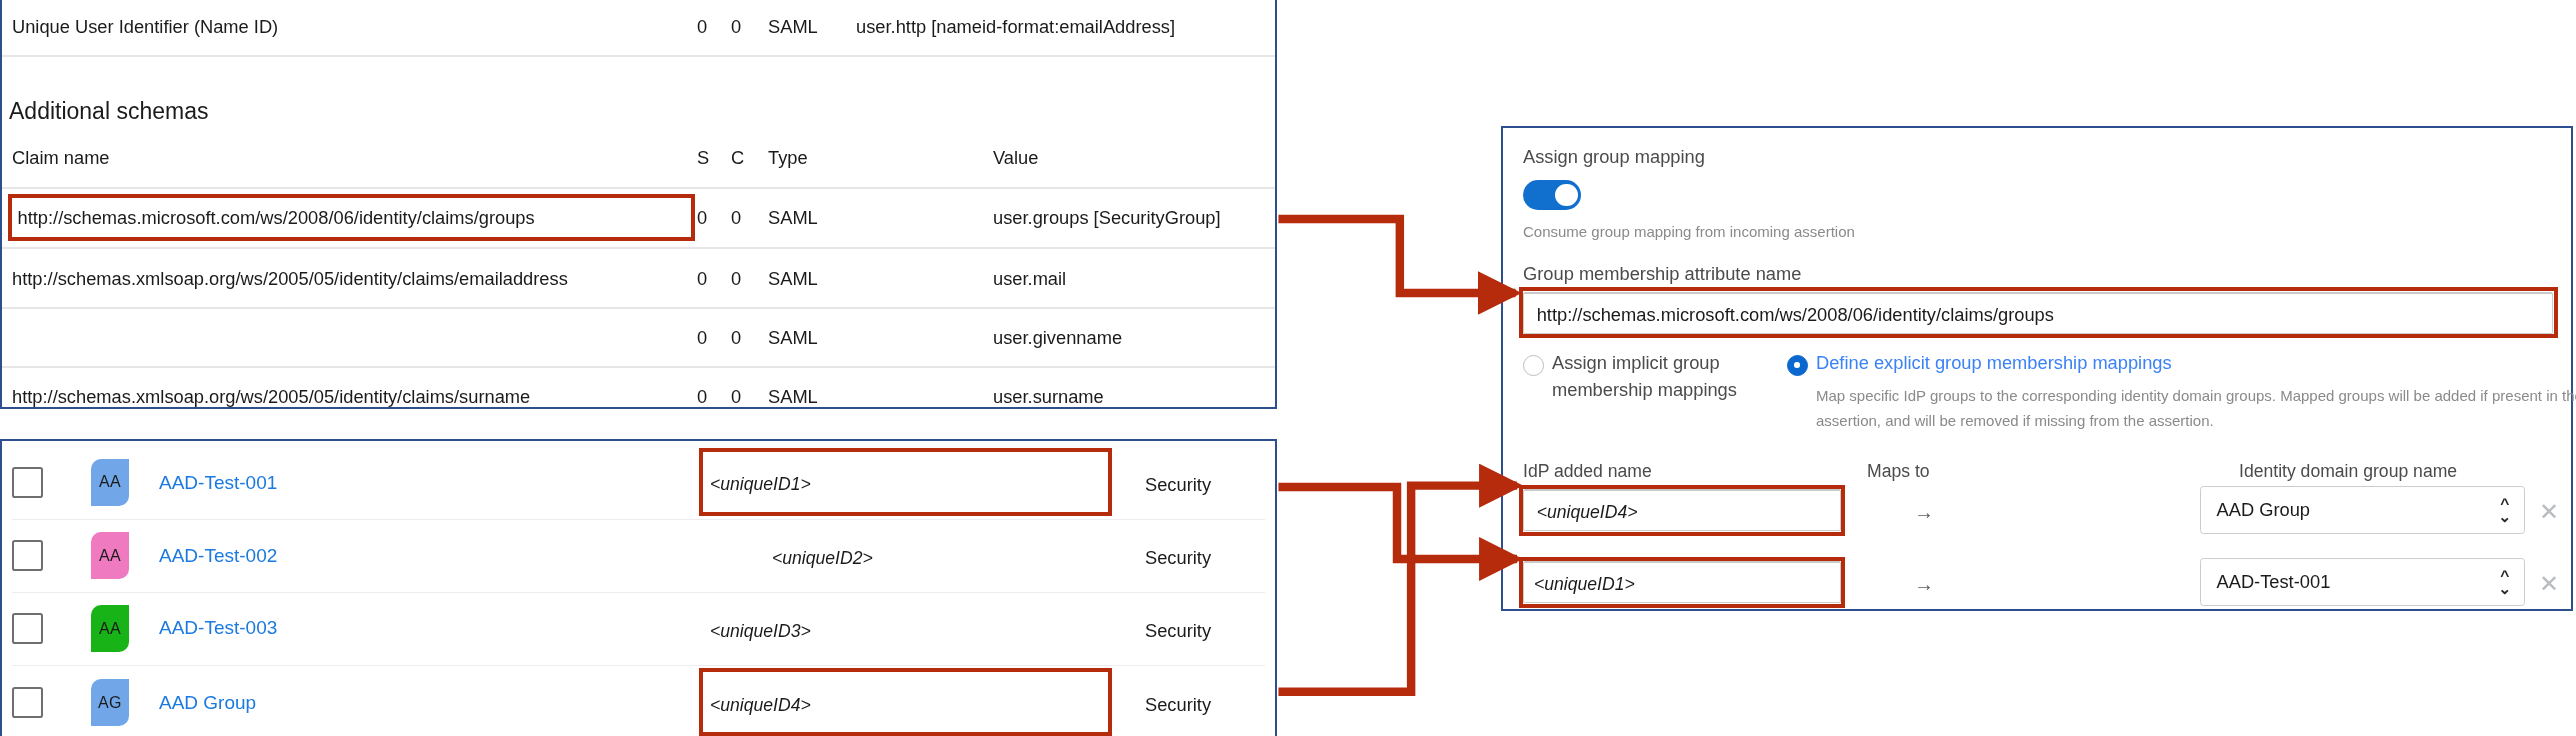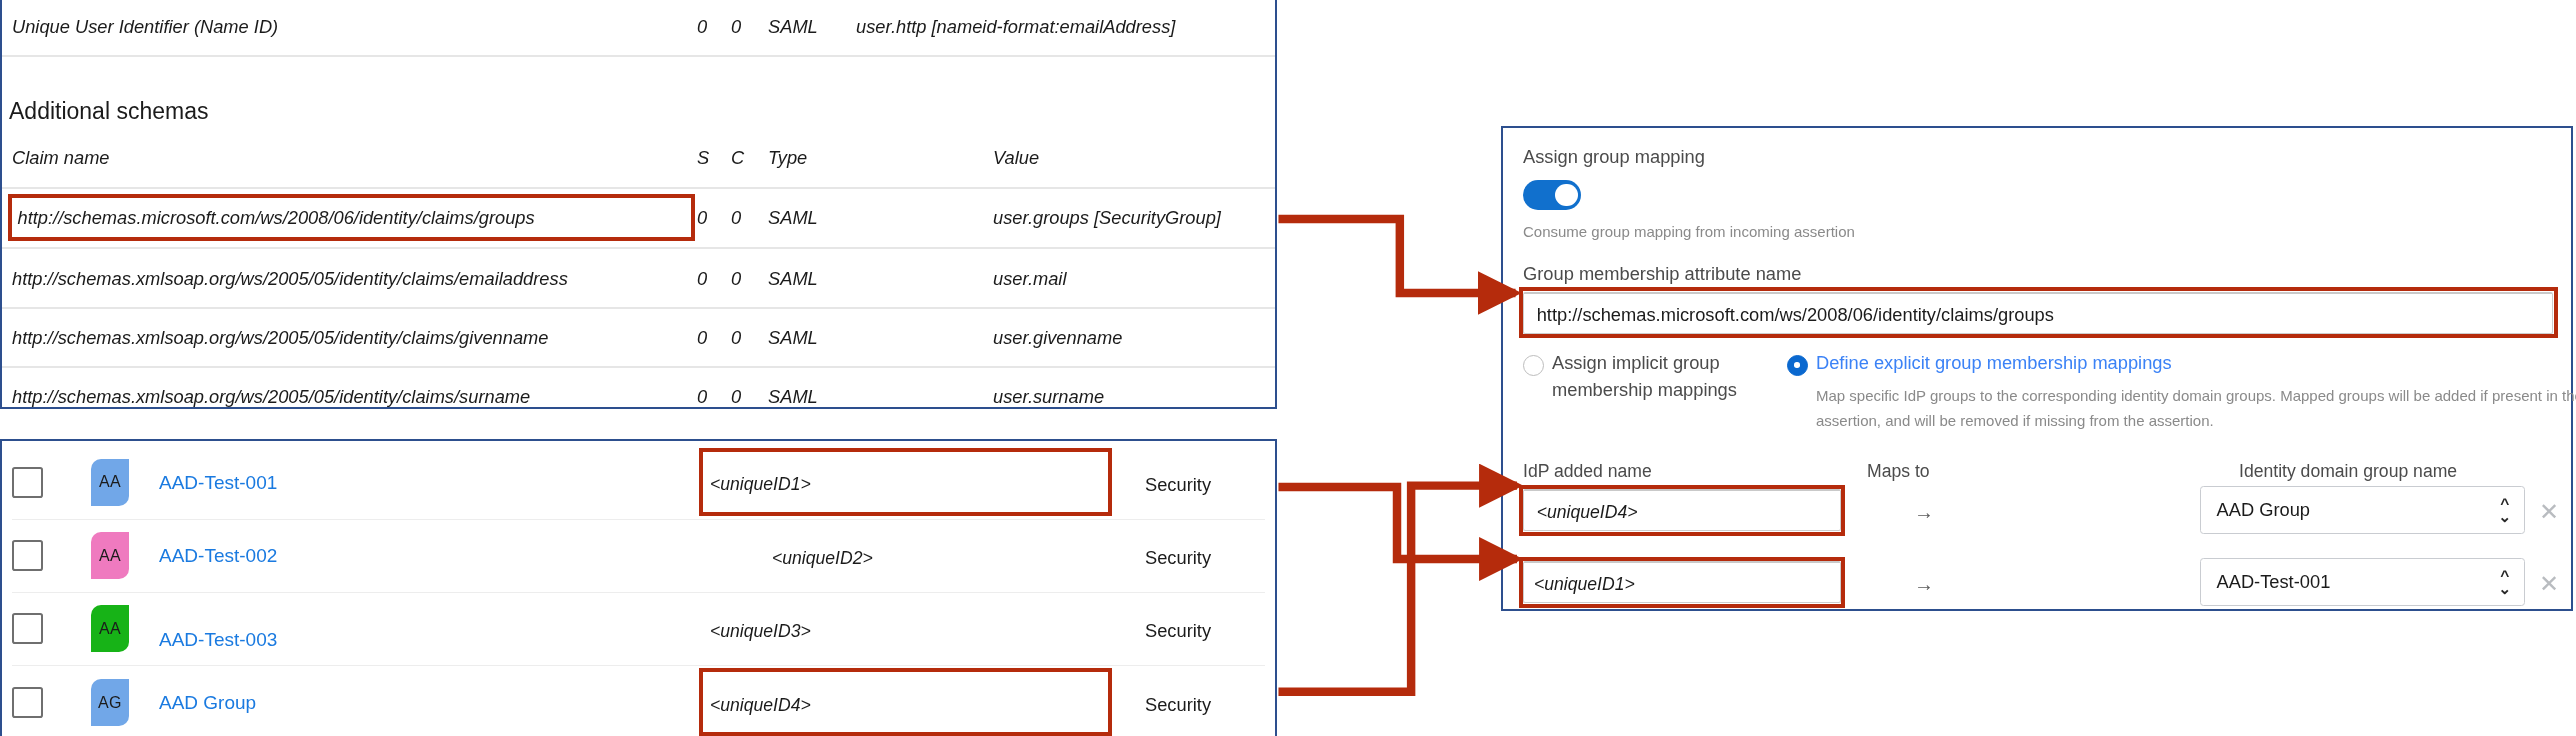--- a/index.html
+++ b/index.html
@@ -8,21 +8,21 @@
     font-family:"Liberation Sans", sans-serif;
     -webkit-font-smoothing:antialiased;
   }
   
   .panel{position:absolute;background:#fff;border:2.8px solid #2d4f8e;box-sizing:border-box;}
 
   
   #claims-panel{left:0px;top:-2.8px;width:1277px;height:412px;}
   .claims-inner{position:relative;width:100%;height:100%;}
   .row-div{position:absolute;left:0;right:0;height:1.4px;background:#e6e6e6;}
-  .cell{position:absolute;white-space:nowrap;color:#1b1b1b;font-size:18.3px;font-style:italic;}
+  .cell{position:absolute;white-space:nowrap;color:#1b1b1b;font-size:18.3px;}
   .cell.hdr{color:#1b1b1b;font-size:18.3px;}
   .sec-title{position:absolute;font-size:23px;color:#1b1b1b;white-space:nowrap;}
 
   
   #groups-panel{left:0px;top:439px;width:1277px;height:301px;}
   .glist{position:relative;width:100%;height:100%;}
   .grow{position:absolute;left:0;right:0;height:71px;}
   .grow-sep{position:absolute;left:10px;right:10px;height:1.4px;background:#ededed;}
   .gcheck{position:absolute;width:31px;height:31px;border:2.1px solid #6f6f6f;border-radius:2.8px;background:#fff;box-sizing:border-box;}
   .gav{position:absolute;width:38px;height:47px;
@@ -96,21 +96,20 @@
     <div class="row-div" style="top:248px;"></div>
 
     <div class="cell" style="left:10px;top:269px;">http://schemas.xmlsoap.org/ws/2005/05/identity/claims/emailaddress</div>
     <div class="cell" style="left:695px;top:269px;">0</div>
     <div class="cell" style="left:729px;top:269px;">0</div>
     <div class="cell" style="left:766px;top:269px;">SAML</div>
     <div class="cell" style="left:991px;top:269px;">user.mail</div>
 
     <div class="row-div" style="top:308px;"></div>
 
-    <div class="cell" style="left:10px;top:328px;">http://schemas.xmlsoap.org/ws/2005/05/identity/claims/givenname</div>
     <div class="cell" style="left:695px;top:328px;">0</div>
     <div class="cell" style="left:729px;top:328px;">0</div>
     <div class="cell" style="left:766px;top:328px;">SAML</div>
     <div class="cell" style="left:991px;top:328px;">user.givenname</div>
 
     <div class="row-div" style="top:367px;"></div>
 
     <div class="cell" style="left:10px;top:387px;">http://schemas.xmlsoap.org/ws/2005/05/identity/claims/surname</div>
     <div class="cell" style="left:695px;top:387px;">0</div>
     <div class="cell" style="left:729px;top:387px;">0</div>
@@ -144,21 +143,21 @@
       <div class="guid" style="left:752px;top:27.5px;margin-left:18px;">&lt;uniqueID2&gt;</div>
       <div class="gsec" style="left:1143px;top:27px;">Security</div>
     </div>
     <div class="grow-sep" style="top:151px;"></div>
 
     <div class="grow" style="top:152px;">
       <div class="gcheck" style="left:10px;top:20px;"></div>
       <div class="gav" style="left:89px;top:12px;background:#17B317;">
         <span>AA</span>
       </div>
-      <div class="glink" style="left:157px;top:36px;">AAD-Test-003</div>
+      <div class="glink" style="left:157px;top:24px;">AAD-Test-003</div>
       <div class="guid" style="left:708px;top:27.5px;">&lt;uniqueID3&gt;</div>
       <div class="gsec" style="left:1143px;top:27px;">Security</div>
     </div>
     <div class="grow-sep" style="top:224px;"></div>
 
     <div class="grow" style="top:226px;">
       <div class="gcheck" style="left:10px;top:20px;"></div>
       <div class="gav" style="left:89px;top:12px;background:#71A7E8;">
         <span>AG</span>
       </div>

